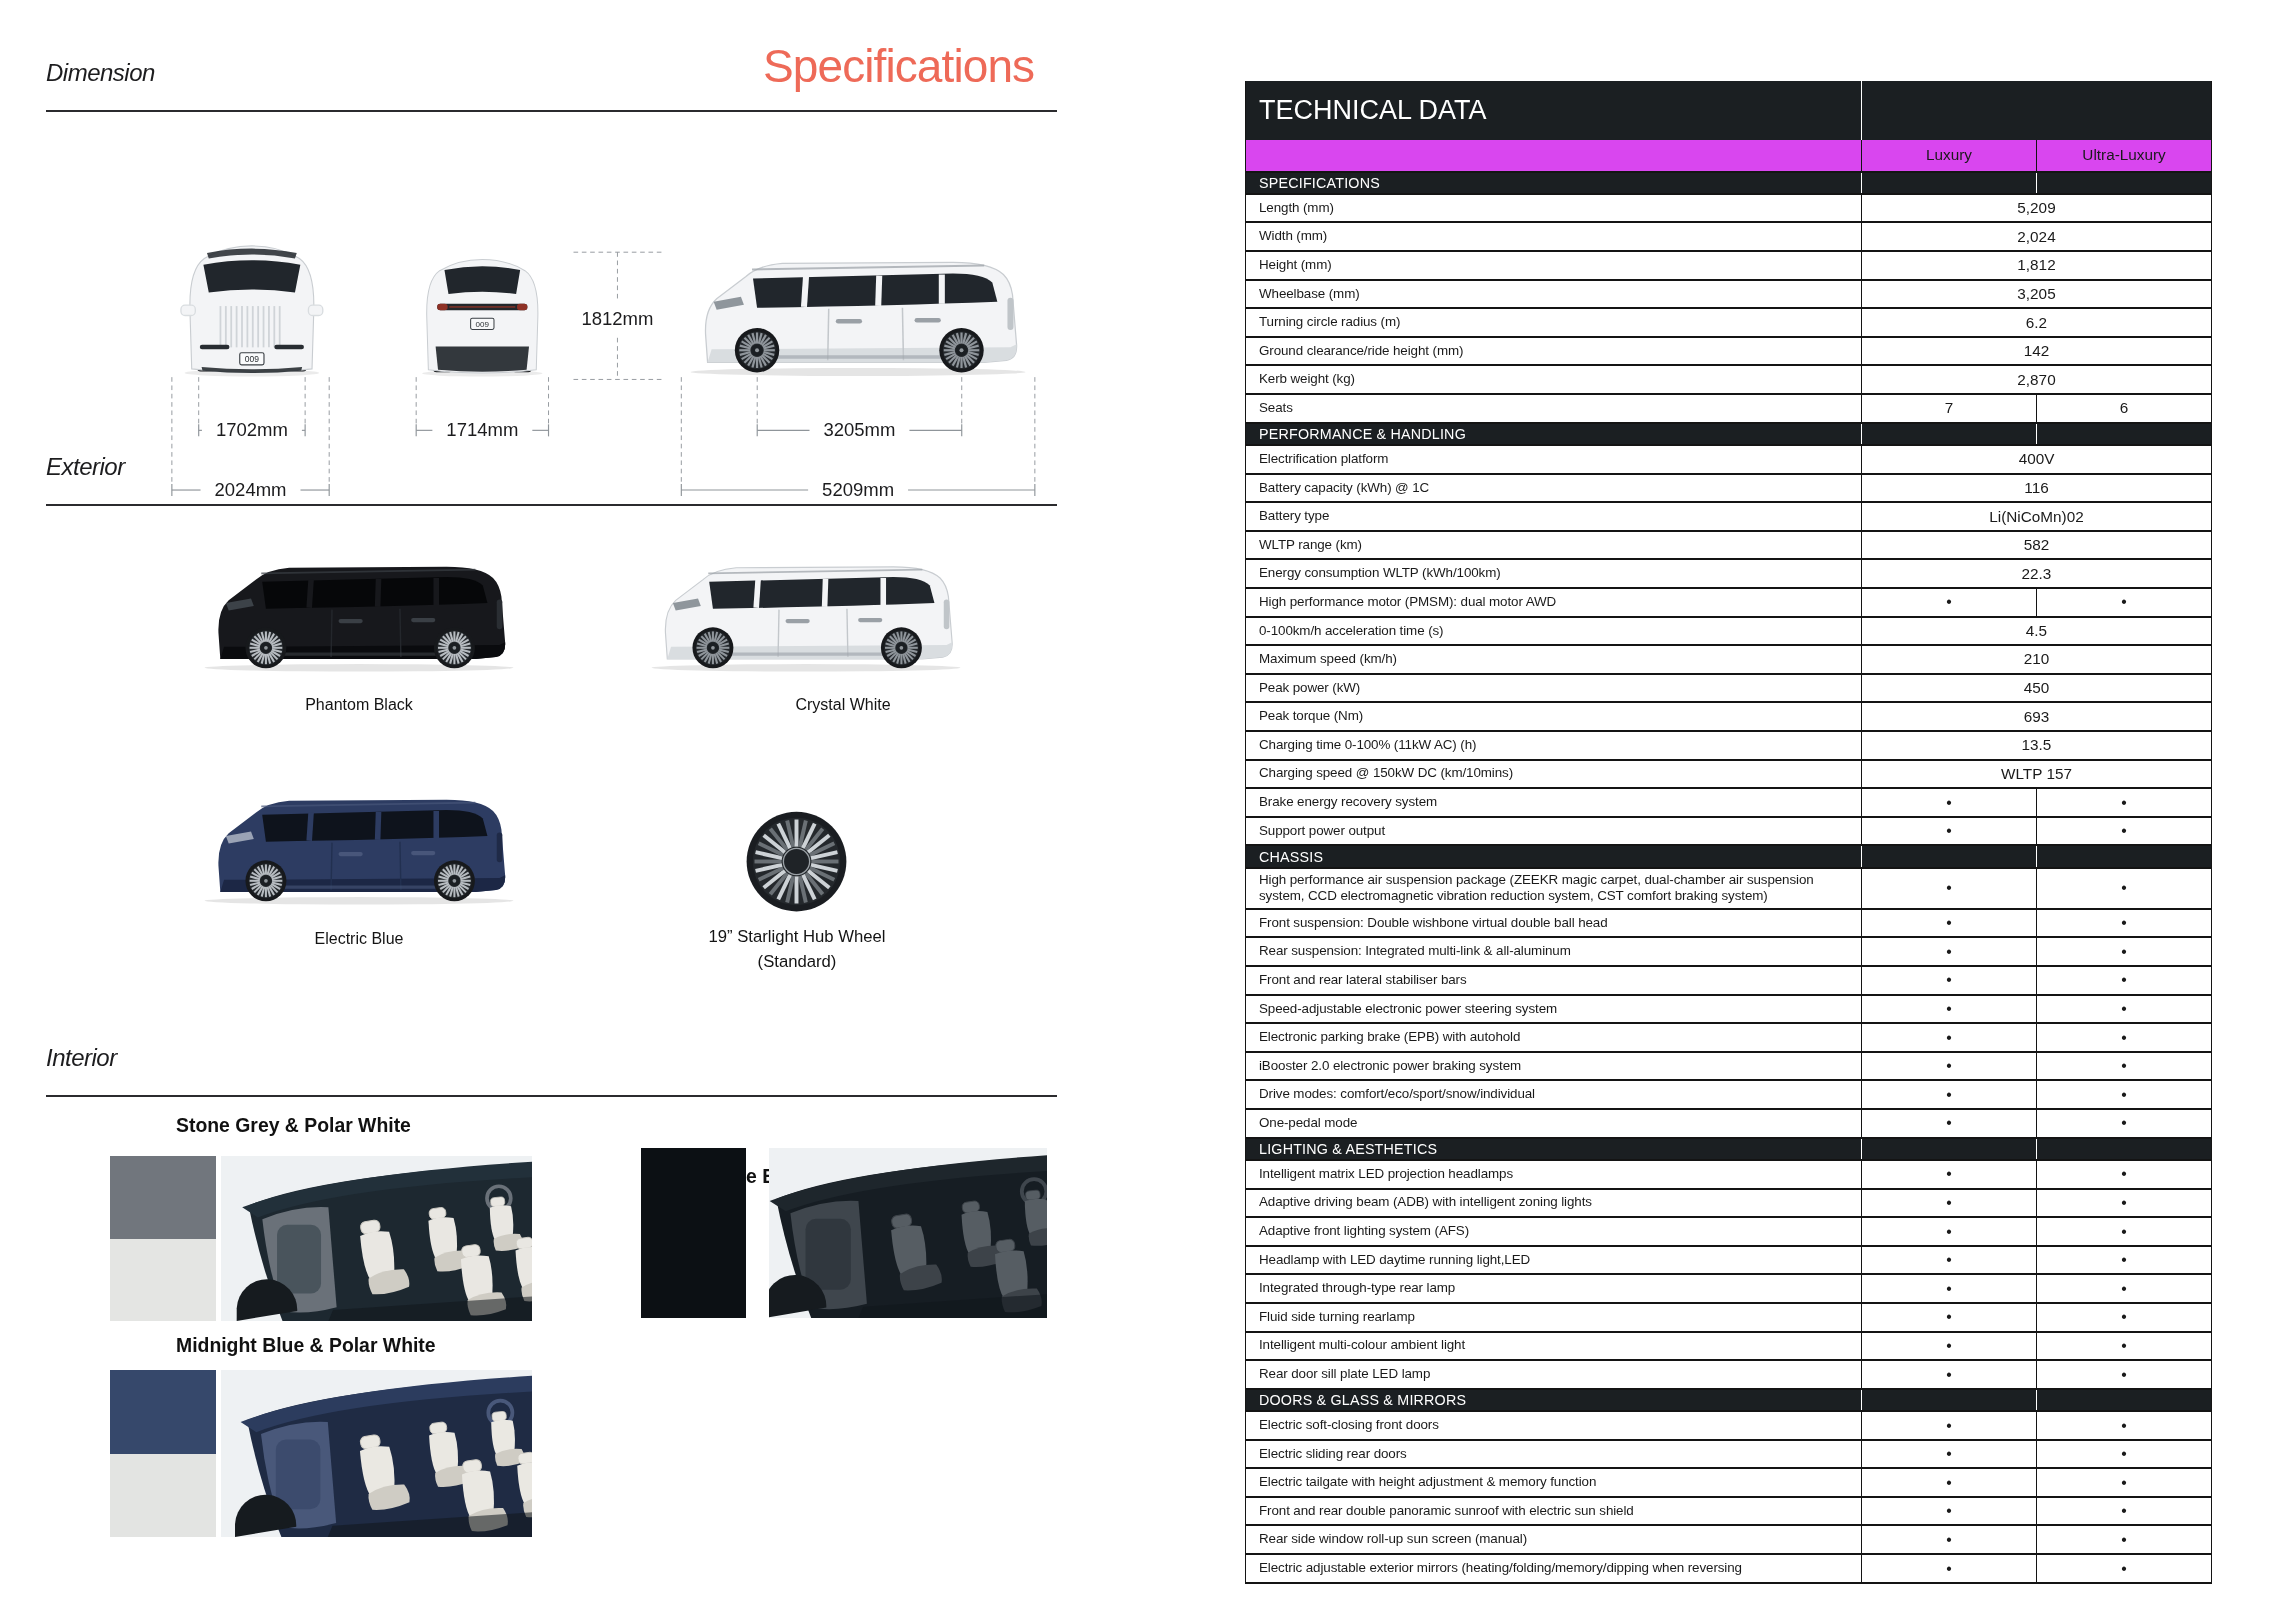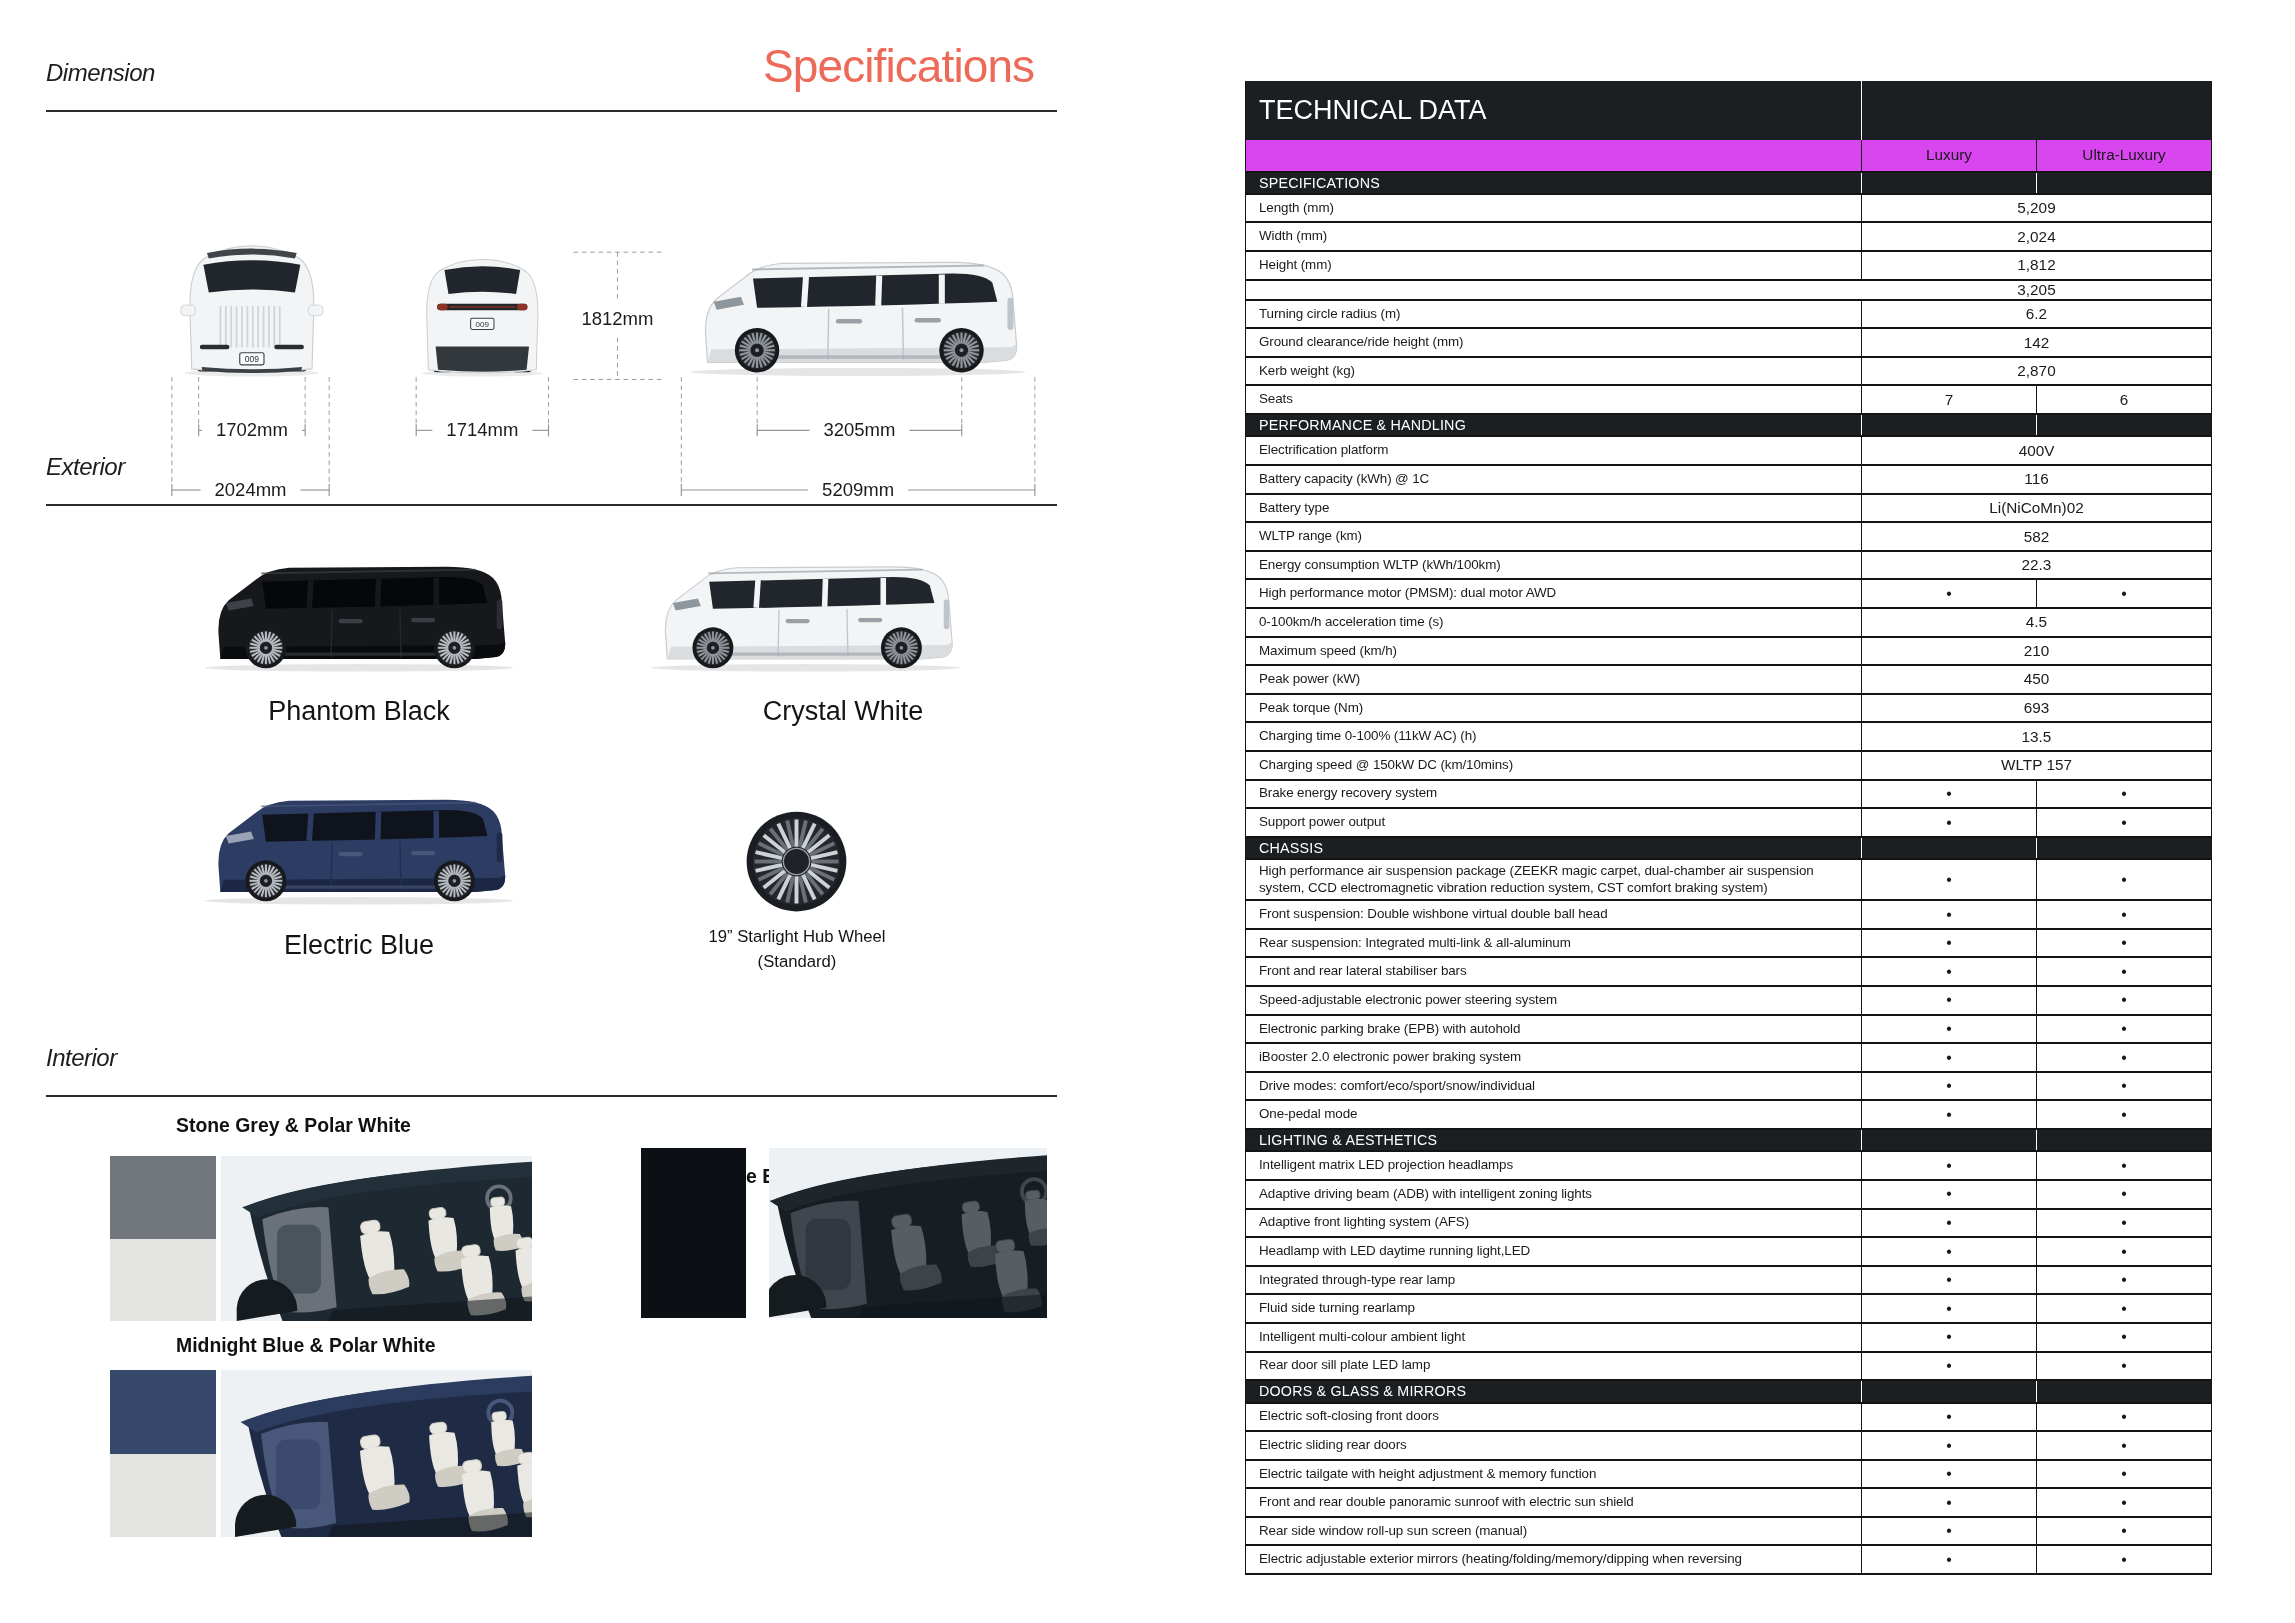--- a/index.html
+++ b/index.html
@@ -2,21 +2,21 @@
 <html style="font-size:7.4px"><head>
 <meta charset="utf-8">
 <style>
   html,body{margin:0;padding:0;background:#ffffff;}
   #page{position:relative;width:2295px;height:1623px;background:#ffffff;
         font-family:"Liberation Sans",sans-serif;color:#1a1a1a;overflow:hidden;}
   .abs{position:absolute;}
   .big-title{font-size:46px;letter-spacing:-0.9px;}
   .heading{font-size:24px;color:#1d1d1f;letter-spacing:-0.5px;font-style:italic;}
   .rule{height:1.9px;background:#2b2b2e;}
-  .car-label{font-size:27px;color:#141414;text-align:center;}
+  .car-label{font-size:16px;color:#141414;text-align:center;}
   .wheel-label{font-size:16.7px;color:#141414;text-align:center;line-height:1.5;}
   .int-title{font-size:19.4px;font-weight:bold;color:#111;text-align:left;}
   .swatch-stack{display:flex;flex-direction:column;}
   .swatch{flex:1;}
   
   #tech-table{position:absolute;left:1245px;top:81px;width:965px;
               border-left:1.9px solid #141414;border-right:1.9px solid #141414;
               border-bottom:2.8px solid #141414;}
   .t-head{display:grid;grid-template-columns:616px 349px;height:59px;background:#1b1f22;}
   .t-head .t-title{display:flex;align-items:center;padding-left:13px;color:#fff;
@@ -651,20 +651,21 @@
       </div>
       <div class="t-row">
         <div class="lb">Width (mm)</div>
         <div class="vl merged">2,024</div>
       </div>
       <div class="t-row">
         <div class="lb">Height (mm)</div>
         <div class="vl merged">1,812</div>
       </div>
       <div class="t-row">
+        <div class="lb">Wheelbase (mm)</div>
         <div class="vl merged">3,205</div>
       </div>
       <div class="t-row">
         <div class="lb">Turning circle radius (m)</div>
         <div class="vl merged">6.2</div>
       </div>
       <div class="t-row">
         <div class="lb">Ground clearance/ride height (mm)</div>
         <div class="vl merged">142</div>
       </div>

